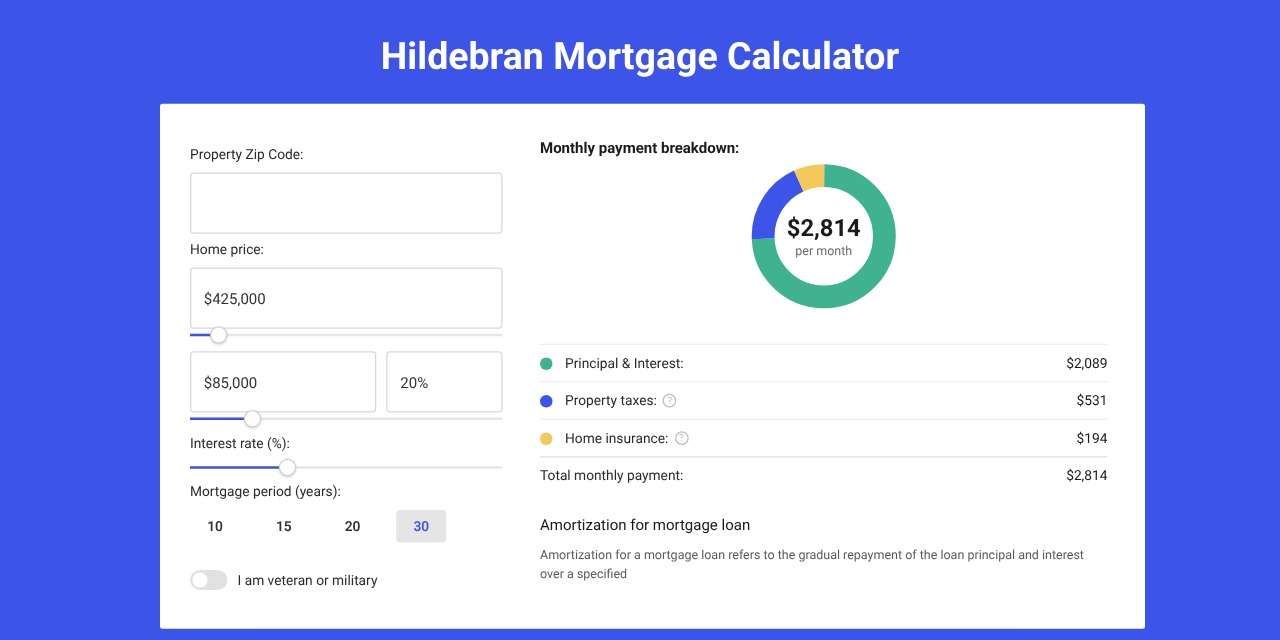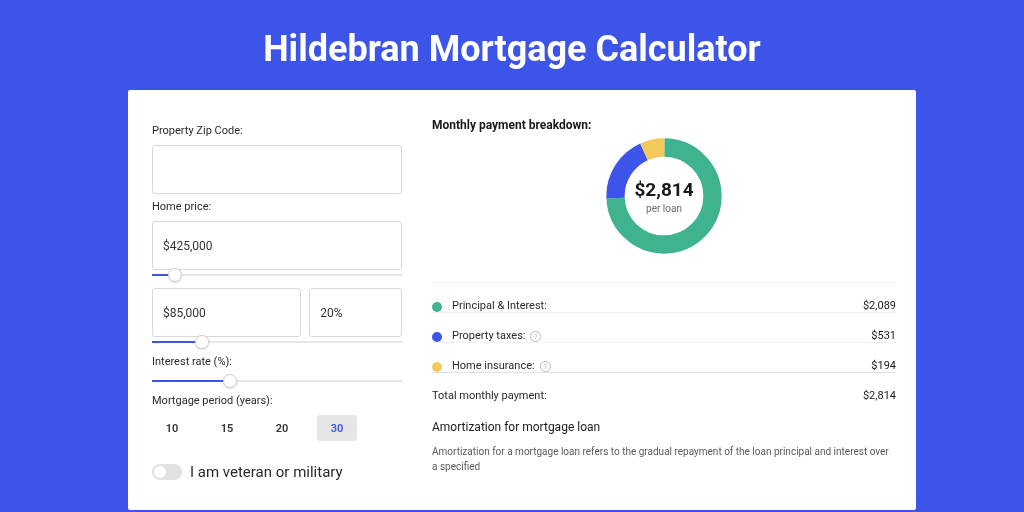--- a/index.html
+++ b/index.html
@@ -1,42 +1,42 @@
 <!DOCTYPE html>
 <html><head>
 <meta charset="utf-8">
 <style>
 *{box-sizing:border-box;margin:0;padding:0;font-family:-apple-system,BlinkMacSystemFont,"Segoe UI",Roboto,Arial,sans-serif}
 body{background:#3c55e8;width:1024px;height:512px;overflow:hidden}
-.page-title{color:#fff;text-align:center;font-size:36px;font-weight:700;padding:28px 0 20px}
-.card{background:#fff;margin:0 108px 0 128px;border-radius:2px;height:420px;display:flex;padding:28px 20px 0 24px}
+.page-title{color:#fff;text-align:center;font-size:30px;font-weight:700;padding:28px 0 20px}
+.card{background:#fff;margin:0 108px 0 128px;border-radius:2px;height:420px;display:flex;padding:28px 30px 0 24px}
 .left{width:250px;flex-shrink:0}
 .right{flex:1;padding-left:30px}
 .field-label{font-size:11px;color:#2a2a2a;margin-bottom:8px;margin-top:6px}
 .text-input{width:100%;height:49px;border:1px solid #d8d8d8;border-radius:3px;padding:0 10px;font-size:12px;color:#333}
 .row-2{display:flex;gap:8px}
 .row-2 .text-input:first-child{flex:1.8}
 .row-2 .text-input:last-child{flex:1}
 .slider-track{position:relative;height:12px;margin-top:-2px;margin-bottom:8px}
 .slider-line{position:absolute;top:6px;left:0;height:2px;background:#e6e6e6;width:100%}
 .slider-fill{position:absolute;top:6px;left:0;height:2px;background:#3c55e8}
 .slider-thumb{position:absolute;top:0;width:14px;height:14px;border-radius:50%;background:#fff;border:1px solid #d0d0d0;box-shadow:0 1px 2px rgba(0,0,0,.15)}
 .period-row{display:flex;gap:15px;margin-top:4px}
 .period-btn{width:40px;height:26px;border:none;background:transparent;font-size:11px;font-weight:600;color:#333;border-radius:3px;cursor:pointer}
 .period-btn.active{background:#e5e5e5;color:#3c55e8}
 .toggle-row{display:flex;align-items:center;gap:8px;margin-top:22px}
 .toggle{width:30px;height:16px;border-radius:10px;background:#e1e1e1;position:relative}
 .toggle-knob{position:absolute;left:2px;top:2px;width:12px;height:12px;border-radius:50%;background:#fff}
-.toggle-label{font-size:15px;color:#2a2a2a}
+.toggle-label{font-size:11px;color:#2a2a2a}
 .section-head{font-size:12px;font-weight:700;color:#1a1a1a;}
 .donut-wrap{display:flex;justify-content:center;margin-bottom:22px;position:relative}
 .donut-center{position:absolute;top:50%;left:50%;transform:translate(-50%,-50%);text-align:center}
 .donut-amount{font-size:19px;font-weight:700;color:#1a1a1a}
 .donut-sub{font-size:10px;color:#6a6a6a;margin-top:2px}
-.legend-row{display:flex;align-items:flex-end;height:30px;border-top:1px solid #f0f0f0;font-size:11px}
+.legend-row{display:flex;align-items:center;height:30px;border-top:1px solid #f0f0f0;font-size:11px}
 .legend-row:first-of-type{border-top:none}
 .legend-dot{width:10px;height:10px;border-radius:50%;margin-right:10px;flex-shrink:0}
 .legend-label{color:#2a2a2a}
 .legend-val{margin-left:auto;color:#1a1a1a}
 .legend-row.total{font-weight:400;border-top:1px solid #e0e0e0}
 .legend-row.total .legend-label{margin-left:0}
 .info-icon{width:11px;height:11px;border:1px solid #bdbdbd;border-radius:50%;display:inline-flex;align-items:center;justify-content:center;font-size:8px;color:#bdbdbd;margin-left:5px}
 .amort-head{font-size:12px;font-weight:400;color:#1a1a1a;margin-top:18px;margin-bottom:10px}
 .amort-text{font-size:10px;color:#5a5a5a;line-height:1.5}
 </style>
@@ -96,21 +96,21 @@
     <div class="section-head">Monthly payment breakdown:</div>
 
     <div class="donut-wrap">
       <svg width="128" height="128" viewBox="0 0 42 42">
         <circle cx="21" cy="21" r="15.9155" fill="none" stroke="#3fb28f" stroke-width="6" stroke-dasharray="74.24 25.76" stroke-dashoffset="25"></circle>
         <circle cx="21" cy="21" r="15.9155" fill="none" stroke="#3c55e8" stroke-width="6" stroke-dasharray="18.87 81.13" stroke-dashoffset="50.76"></circle>
         <circle cx="21" cy="21" r="15.9155" fill="none" stroke="#f3c95c" stroke-width="6" stroke-dasharray="6.89 93.11" stroke-dashoffset="31.89"></circle>
       </svg>
       <div class="donut-center">
         <div class="donut-amount">$2,814</div>
-        <div class="donut-sub">per loan</div>
+        <div class="donut-sub">per month</div>
       </div>
     </div>
 
     <div class="legend-row">
       <span class="legend-dot" style="background: rgb(63, 178, 143);"></span>
       <span class="legend-label">Principal &amp; Interest:</span>
       <span class="legend-val">$2,089</span>
     </div>
     <div class="legend-row">
       <span class="legend-dot" style="background: rgb(60, 85, 232);"></span>

